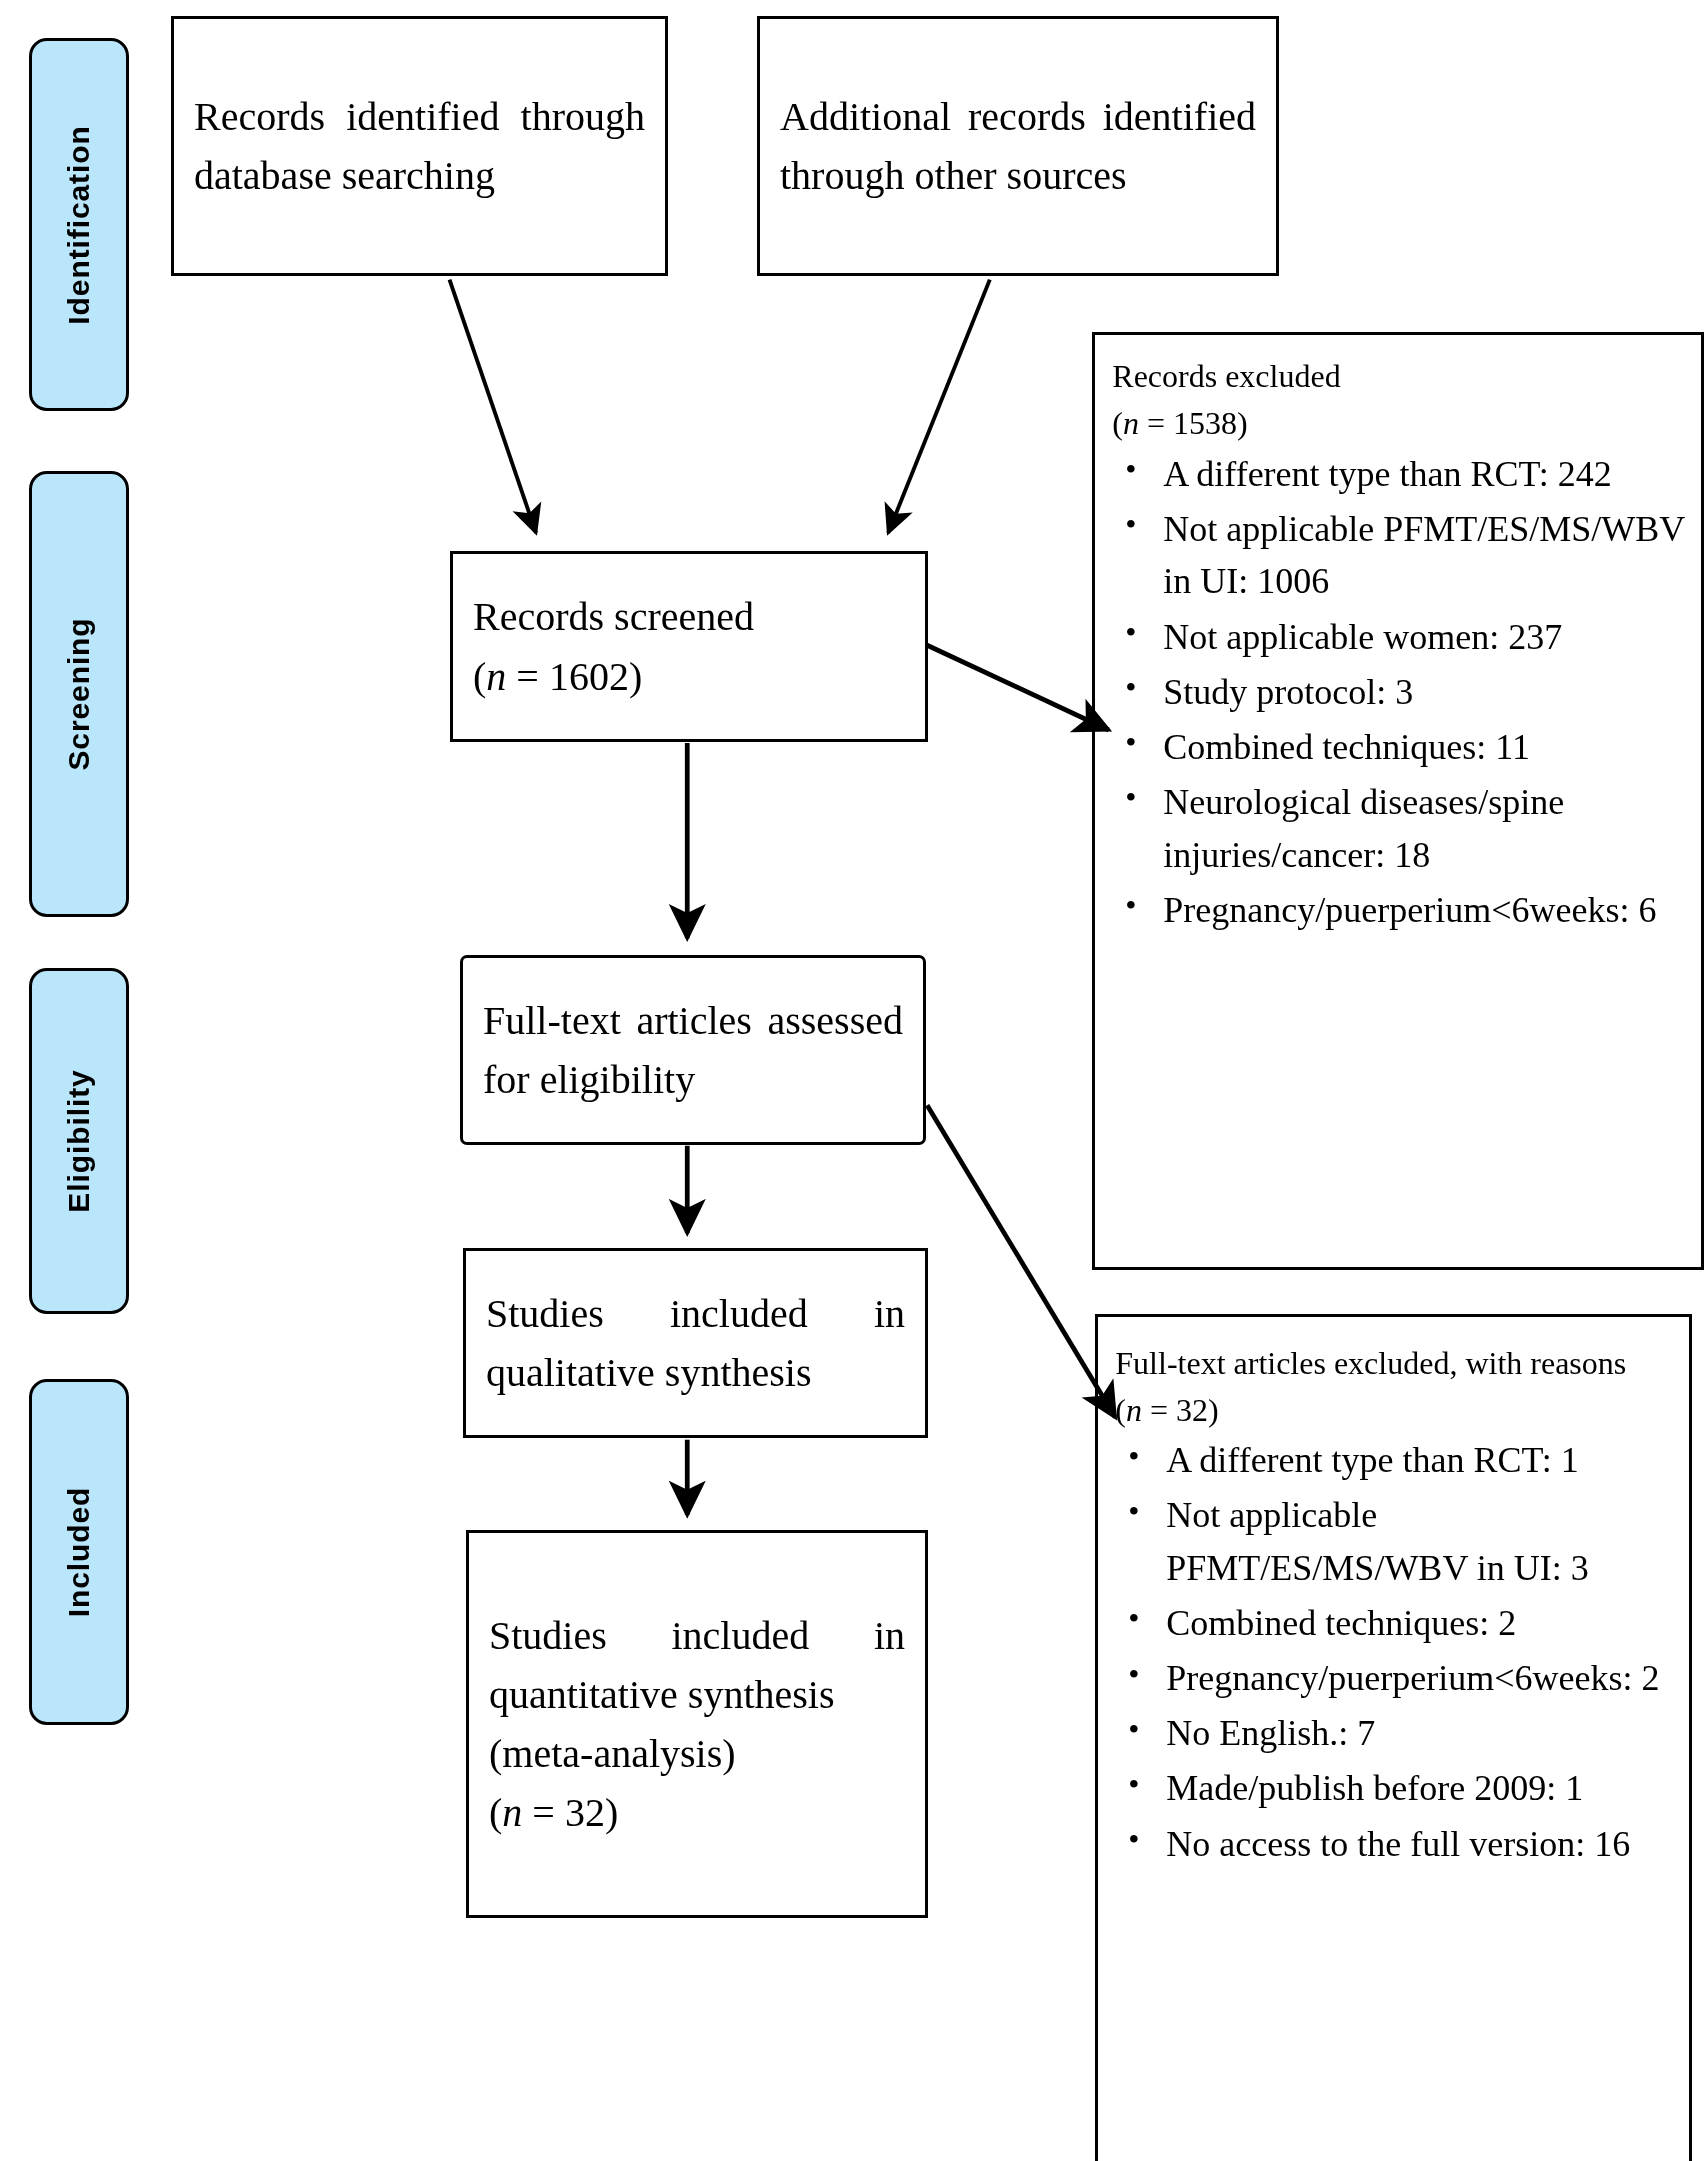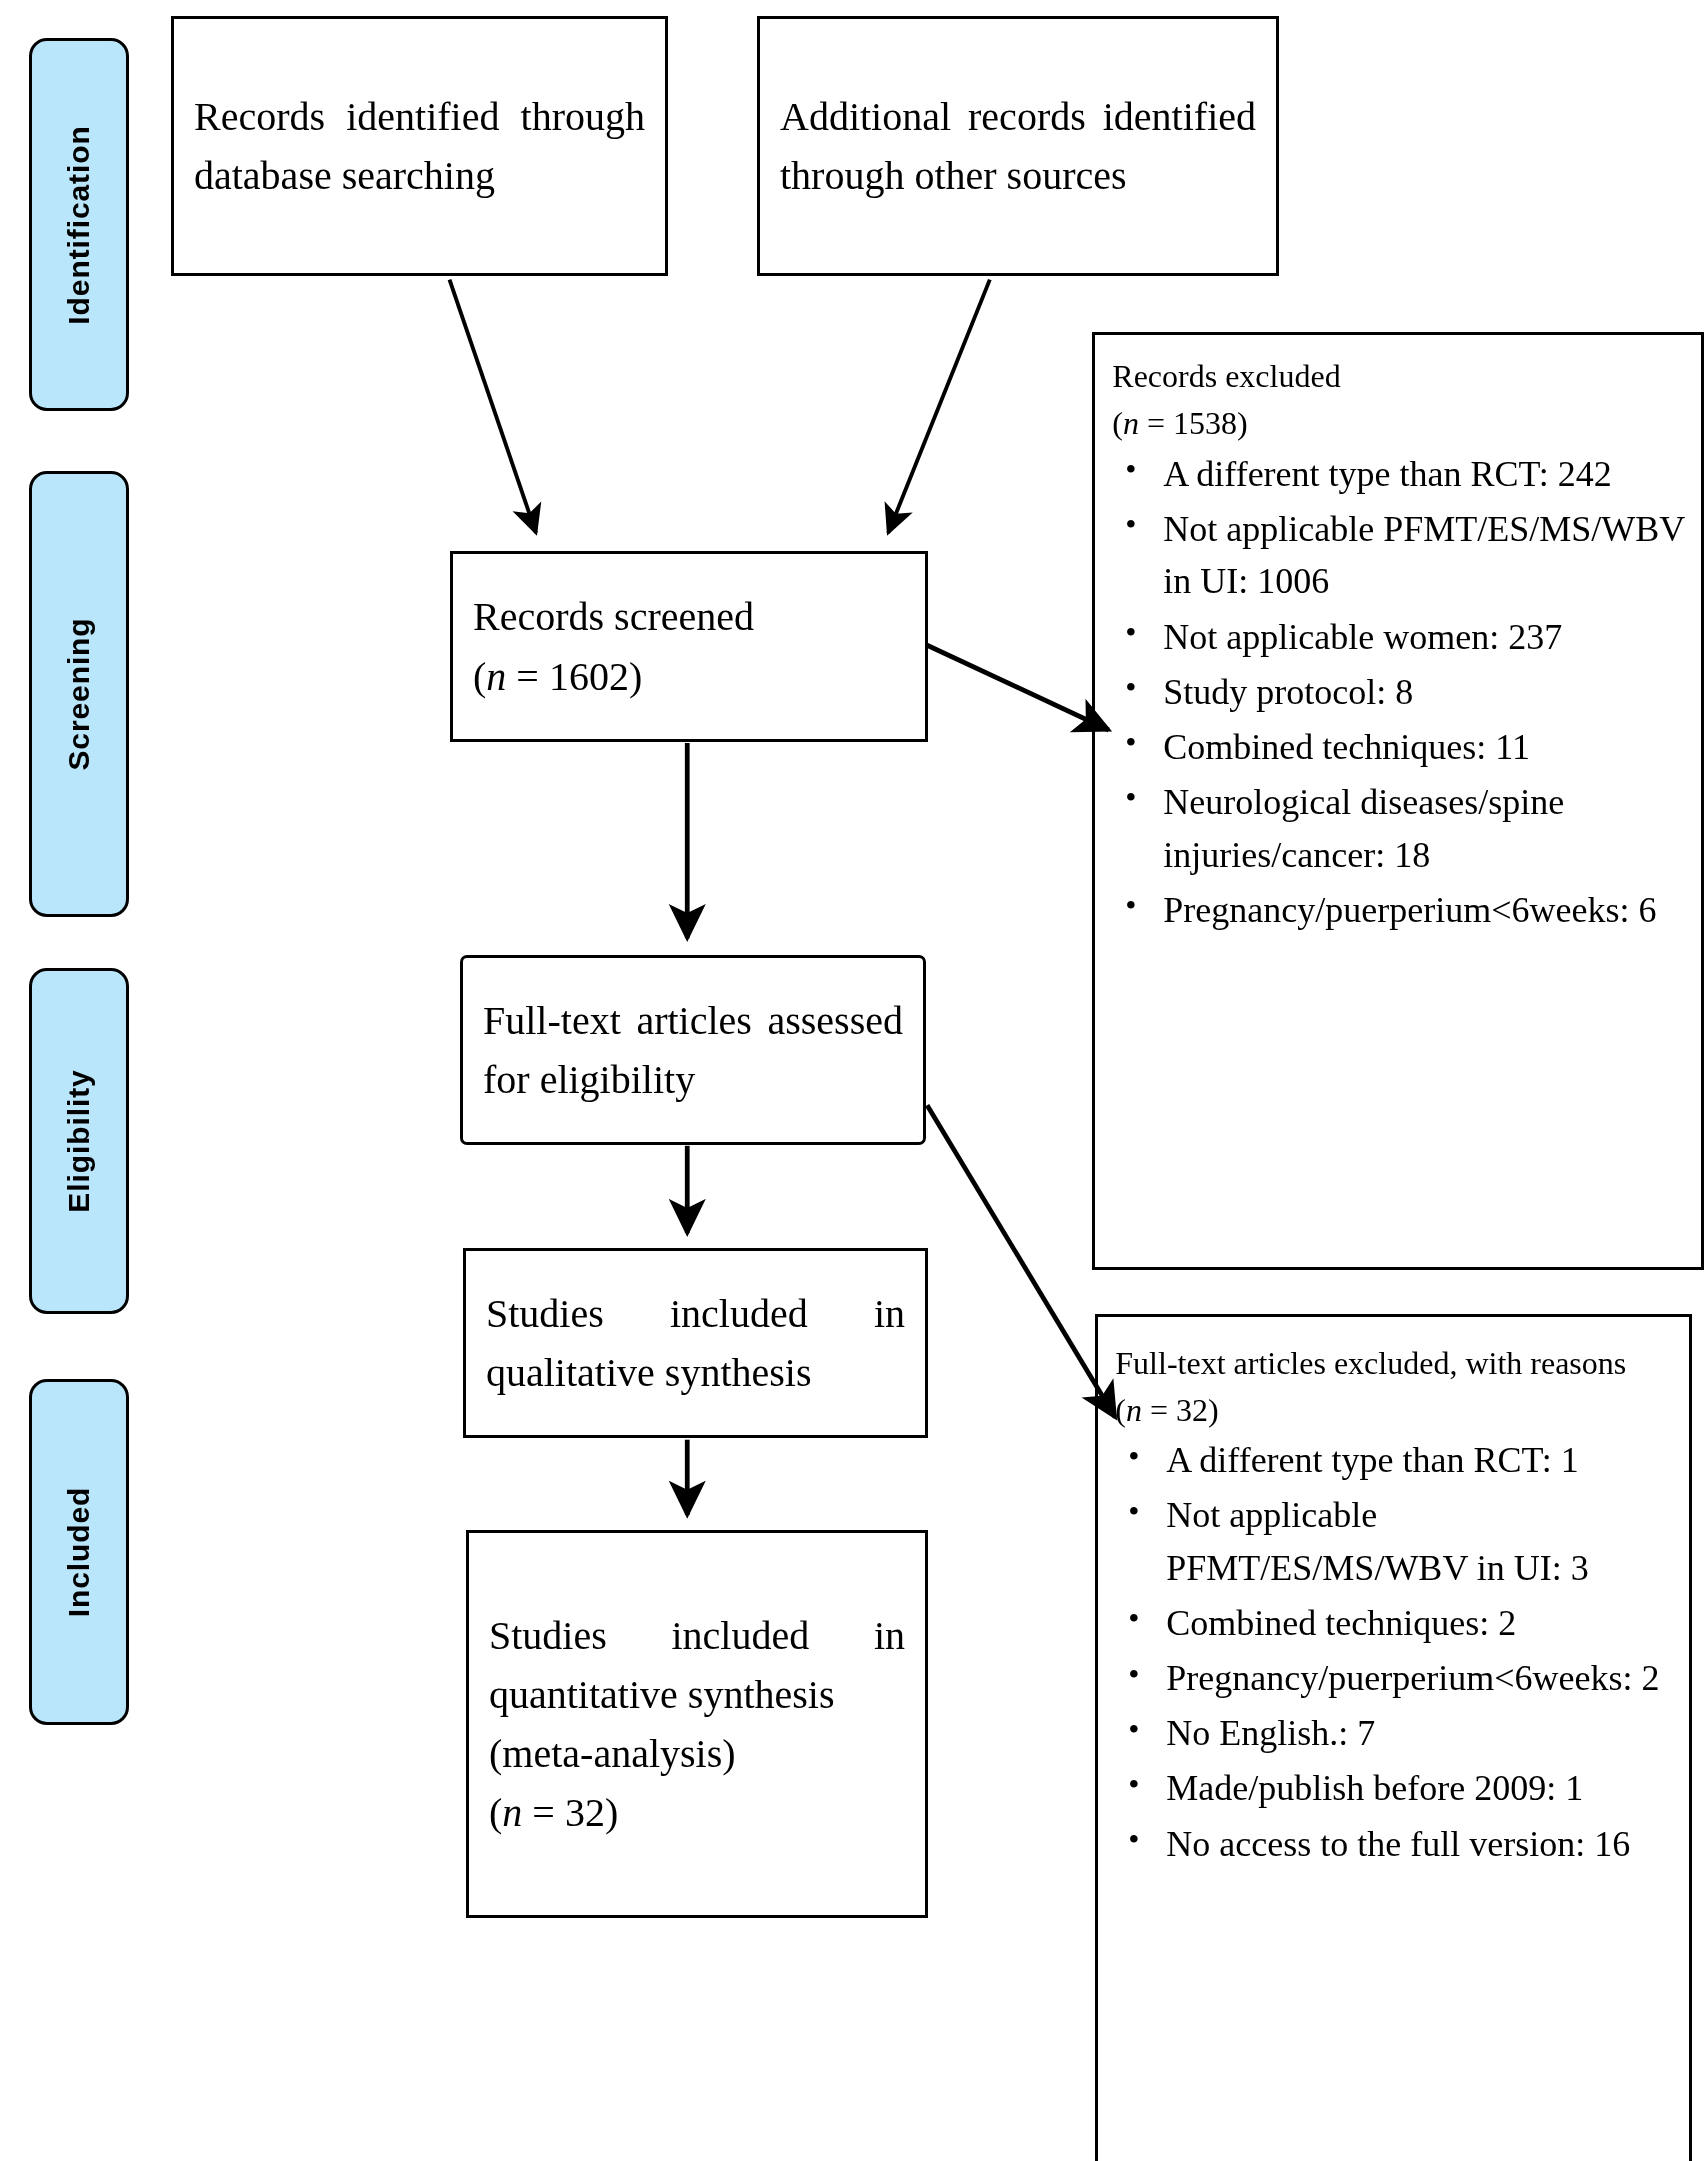--- a/index.html
+++ b/index.html
@@ -156,21 +156,21 @@
     </div>
   </div>
 
   <div class="flow-box excl-box" style="left:1092px; top:332px; width:612px; height:938px; padding:18px 12px 0 17.3px;">
     <div class="excl-head" style="text-align:left;">Records excluded</div>
     <div class="excl-head" style="text-align:left;"><span>(</span><span class="nitalic">n</span><span> = 1538)</span></div>
     <ul class="excl-list list-indent">
       <li>A different type than RCT: 242</li>
       <li>Not applicable PFMT/ES/MS/WBV in UI: 1006</li>
       <li>Not applicable women: 237</li>
-      <li>Study protocol: 8</li>
+      <li>Study protocol: 3</li>
       <li>Combined techniques: 11</li>
       <li>Neurological diseases/spine injuries/cancer: 18</li>
       <li>Pregnancy/puerperium&lt;6weeks: 6</li>
     </ul>
   </div>
 
   <div class="flow-box excl-box" style="left:1095px; top:1314px; width:597px; height:942px; padding:22.5px 12px 0 17.3px;">
     <div class="excl-head">Full-text articles excluded, with reasons</div>
     <div class="excl-head" style="text-align:left;"><span>(</span><span class="nitalic">n</span><span> = 32)</span></div>
     <ul class="excl-list list-indent">

